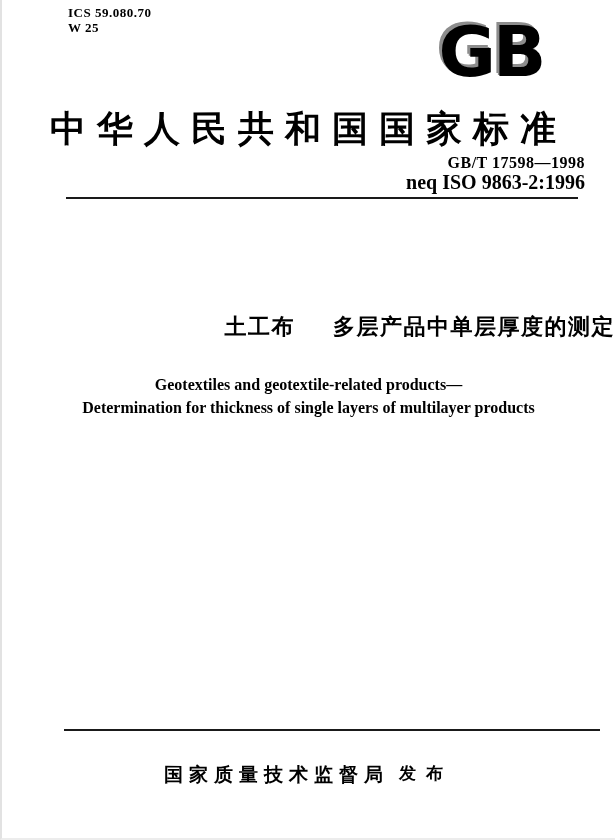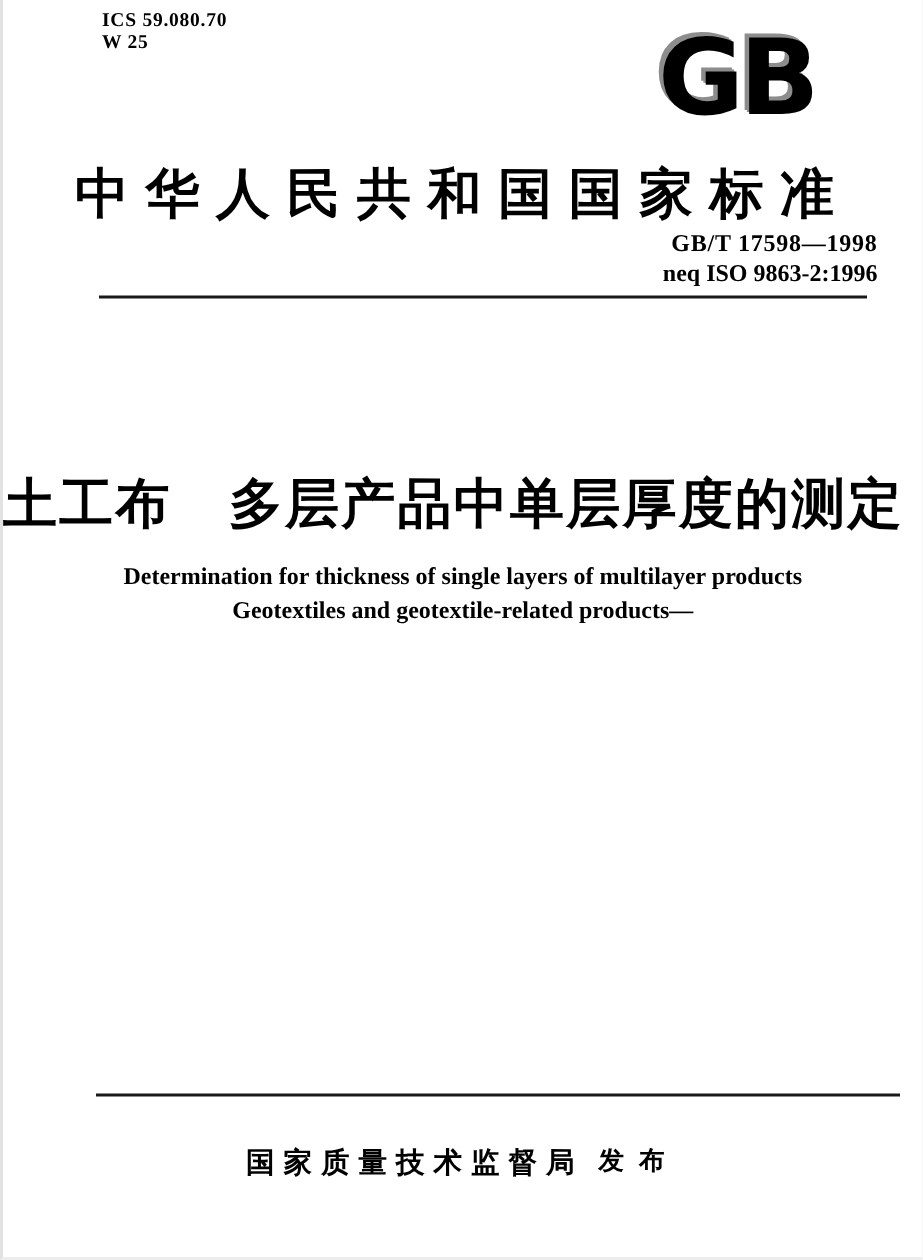--- a/index.html
+++ b/index.html
@@ -57,21 +57,21 @@
   
   .std-block {
     position: absolute;
     top: 152px;
     right: 30px;
     text-align: right;
     font-family: "Liberation Serif", serif;
     font-weight: bold;
   }
   .std-number { font-size: 16px; line-height: 21px; letter-spacing: 0.5px; }
-  .std-iso    { font-size: 16px; line-height: 19px; }
+  .std-iso    { font-size: 20px; line-height: 19px; }
   
   .rule-top {
     position: absolute;
     left: 64px;
     top: 197px;
     width: 512px;
     height: 2px;
     background: #1a1a1a;
   }
   .rule-bottom {
@@ -81,24 +81,24 @@
     width: 536px;
     height: 2px;
     background: #1a1a1a;
   }
   
   .cn-title {
     position: absolute;
     top: 312px;
     left: 0;
     width: 100%;
-    text-align: left;
+    text-align: right;
     font-family: Liberation Sans, sans-serif;
     font-weight: bold;
-    font-size: 36px;
+    font-size: 22px;
     letter-spacing: 1.5px;
     white-space: nowrap;
   }
   .cn-title .gap { display: inline-block; width: 38px; }
   
   .en-title {
     position: absolute;
     top: 373px;
     left: 0;
     width: 100%;
@@ -169,22 +169,22 @@
   <div class="std-block">
     <div class="std-number">GB/T 17598—1998</div>
     <div class="std-iso">neq ISO 9863-2:1996</div>
   </div>
 
   <div class="rule-top"></div>
 
   <div class="cn-title"><span>土工布</span><span class="gap"></span><span>多层产品中单层厚度的测定</span></div>
 
   <div class="en-title">
+    <div>Geotextiles and geotextile-related products—</div>
     <div>Determination for thickness of single layers of multilayer products</div>
-    <div>Geotextiles and geotextile-related products—</div>
   </div>
 
   <div class="dates-row">
   </div>
 
   <div class="rule-bottom"></div>
 
   <div class="publisher-row">
     <span class="publisher-name">国家质量技术监督局</span><span class="publisher-label">发布</span>
   </div>

